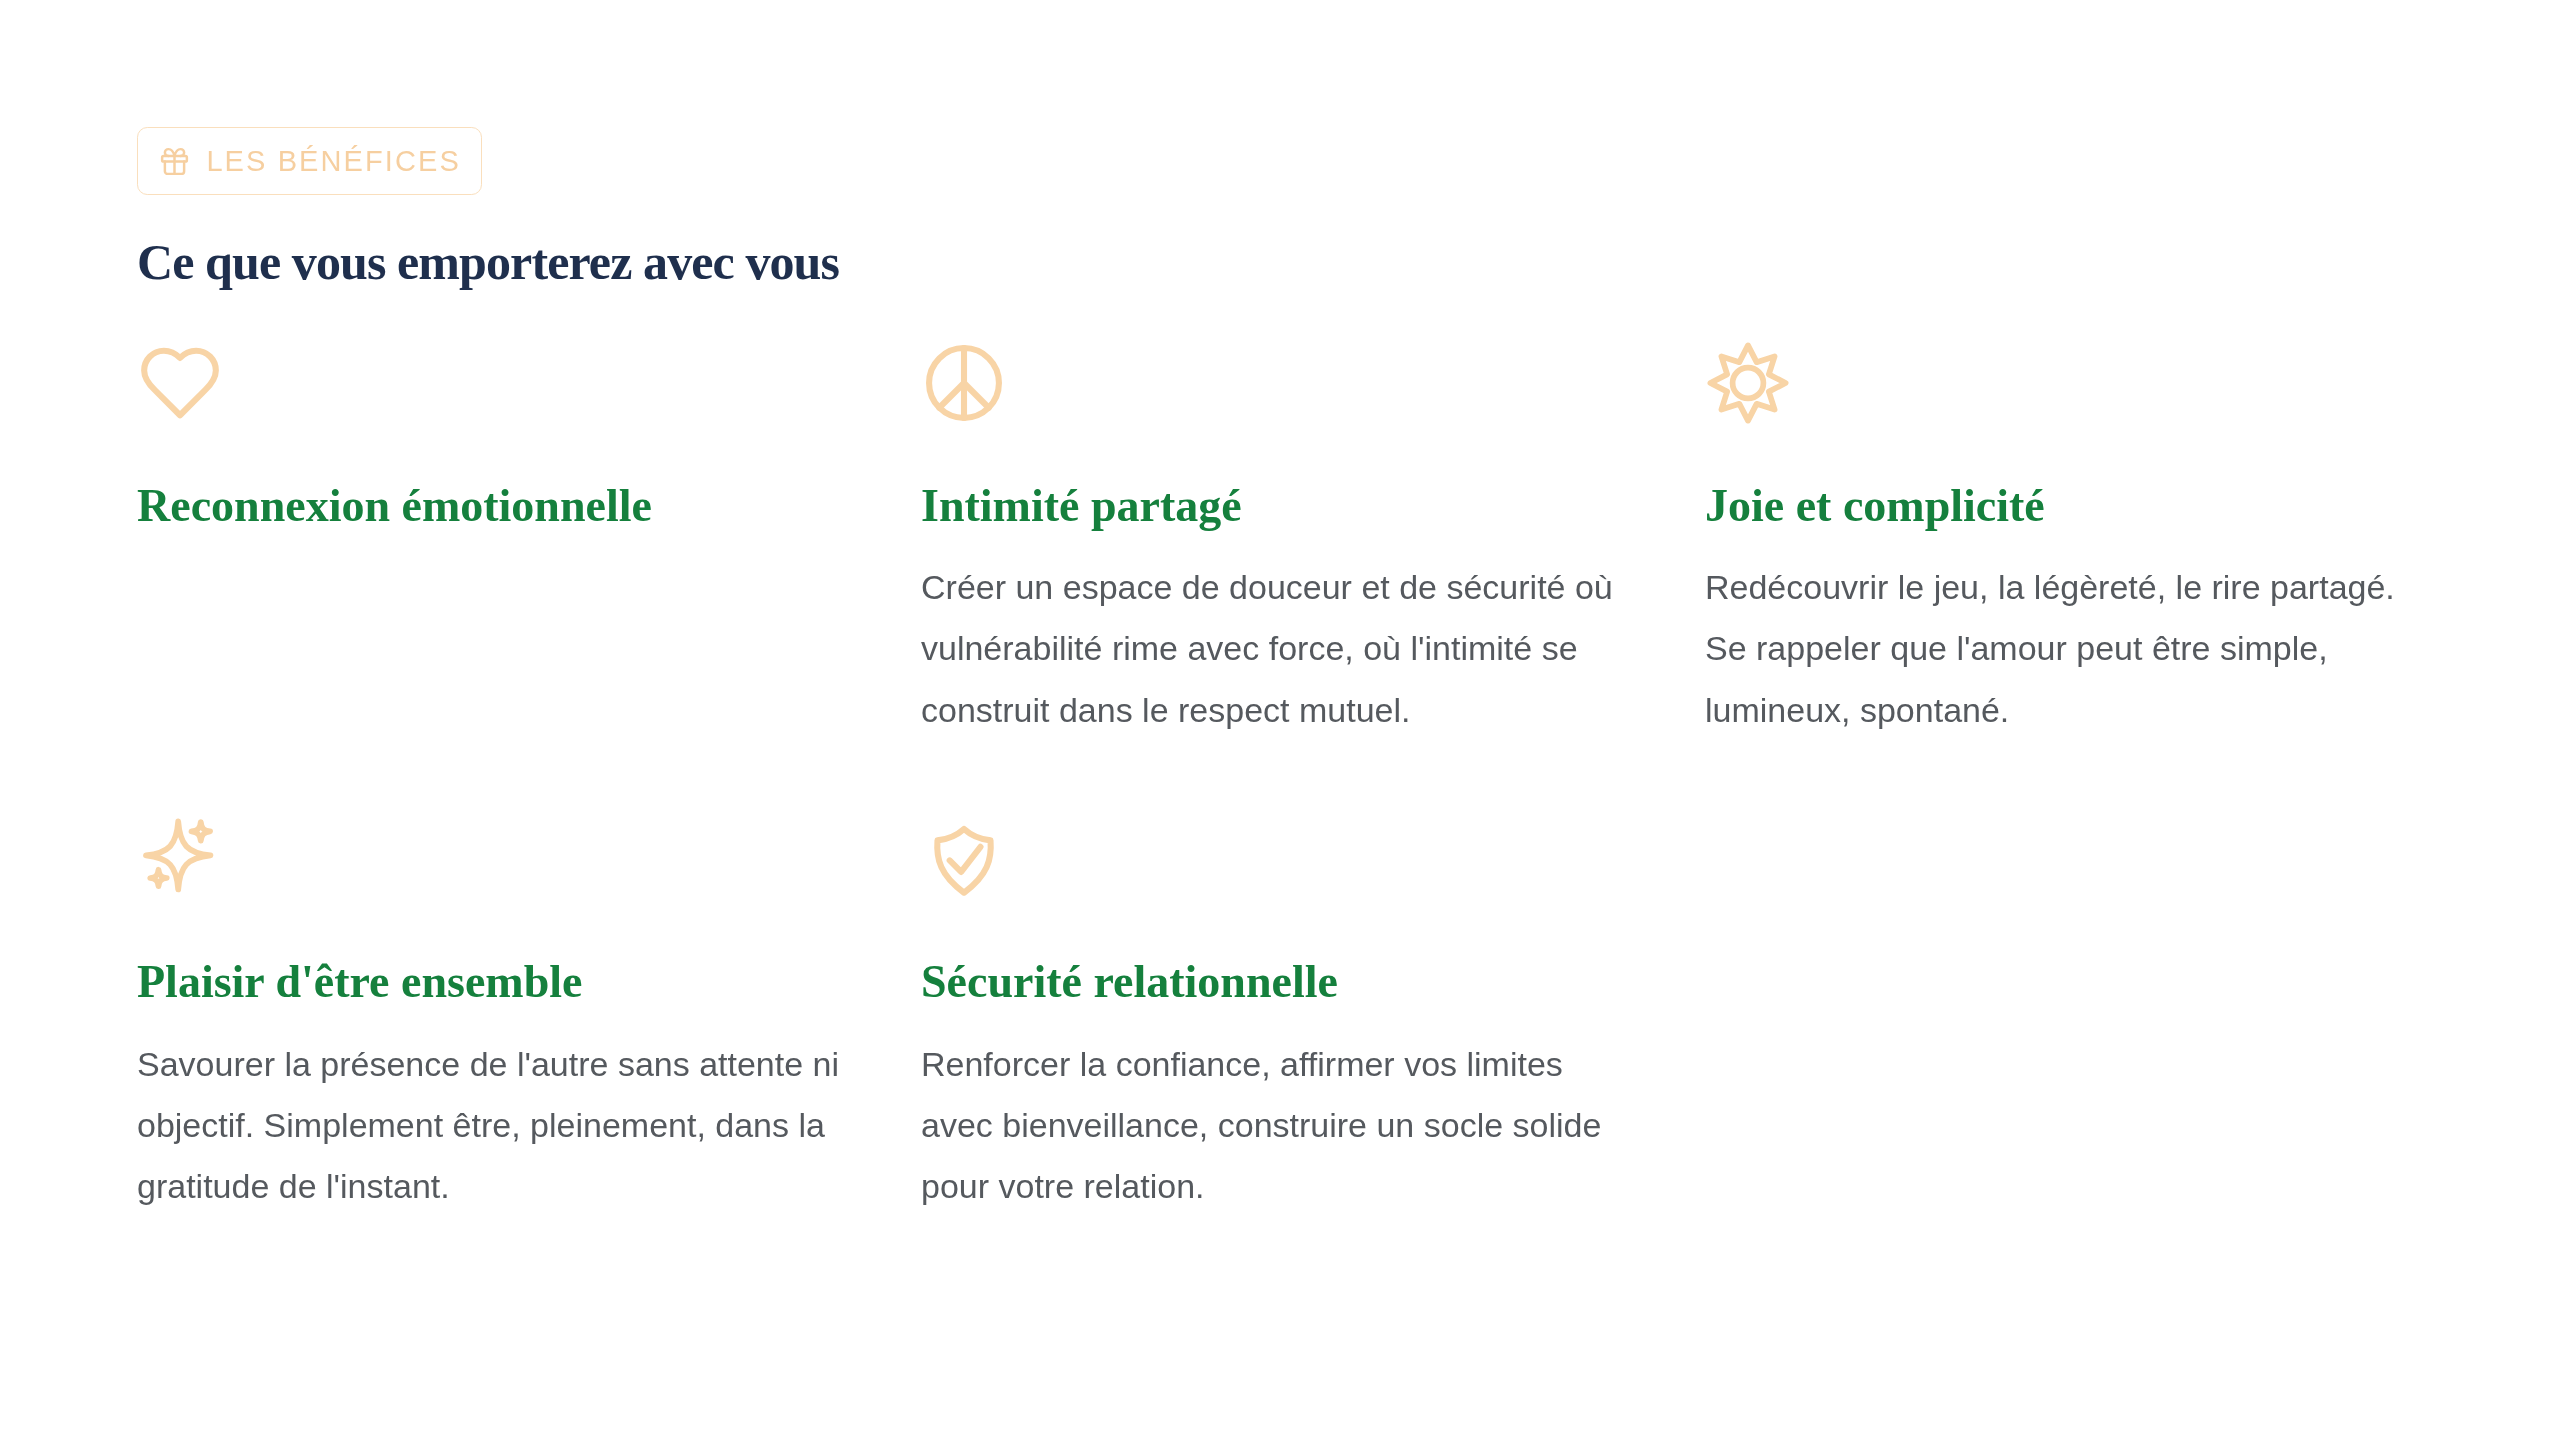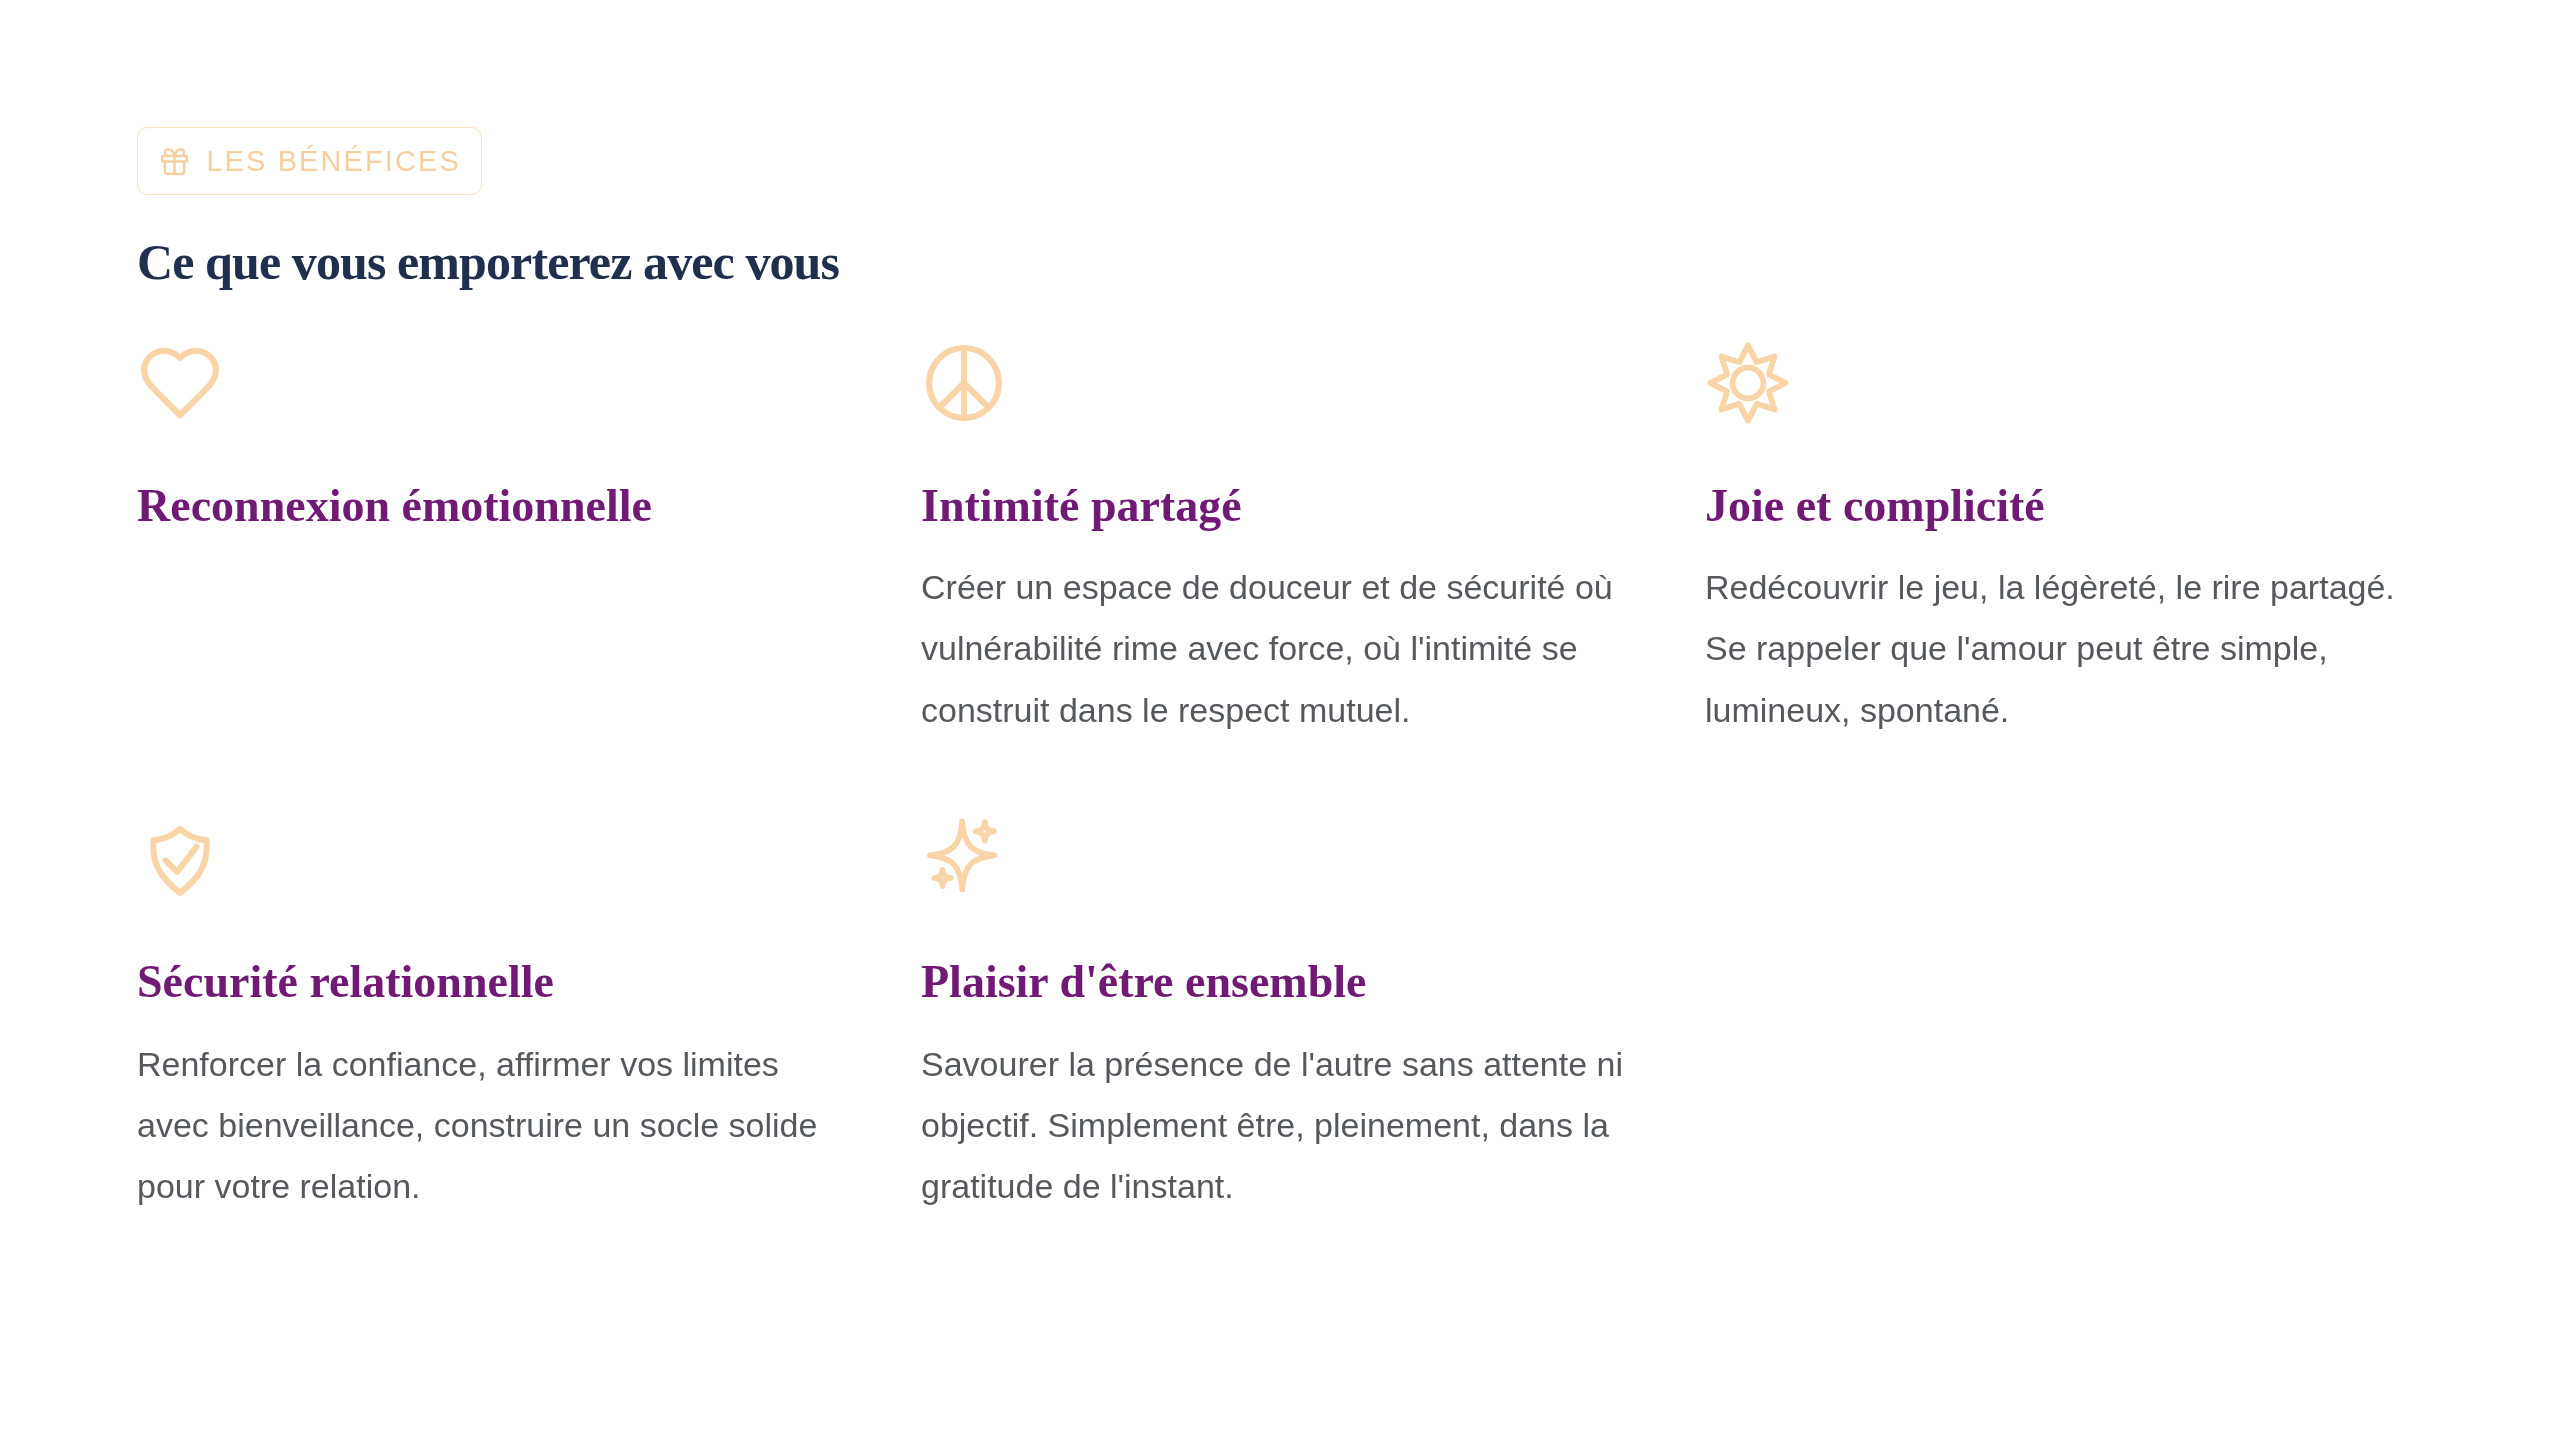--- a/index.html
+++ b/index.html
@@ -70,21 +70,21 @@
     fill: none;
     stroke-linecap: round;
     stroke-linejoin: round;
   }
   .card h3 {
     margin: 0 0 22px 0;
     font-family: "Liberation Serif", serif;
     font-weight: 700;
     font-size: 46px;
     line-height: 1.3;
-    color: #701a75;
+    color: #15803d;
   }
   .card p {
     margin: 0;
     font-size: 34px;
     line-height: 1.8;
     color: #55595e;
     max-width: 705px;
   }
 </style>
 </head>
@@ -129,33 +129,33 @@
     <article class="card">
       <svg class="benefit-icon" viewBox="0 0 24 24" stroke-width="1.6">
         <path d="M12 1.5 L14.41 6.18 L19.42 4.58 L17.82 9.59 L22.5 12 L17.82 14.41 L19.42 19.42 L14.41 17.82 L12 22.5 L9.59 17.82 L4.58 19.42 L6.18 14.41 L1.5 12 L6.18 9.59 L4.58 4.58 L9.59 6.18 Z"></path>
         <circle cx="12" cy="12" r="4.3"></circle>
       </svg>
       <h3>Joie et complicité</h3>
       <p>Redécouvrir le jeu, la légèreté, le rire partagé. Se rappeler que l'amour peut être simple, lumineux, spontané.</p>
     </article>
 
     <article class="card">
-      <svg class="benefit-icon" viewBox="0 0 24 24" stroke-width="1.7">
-        <path d="M4.6 6.8 C7.3 6.5 9.8 5.6 12 3.6 C14.2 5.6 16.7 6.5 19.4 6.8 C19.8 12 18.6 16.6 12 21.4 C5.4 16.6 4.2 12 4.6 6.8 Z"></path>
-        <path d="M8 12.4 L11.2 15.6 L16.6 8.6"></path>
-      </svg>
-      <h3>Sécurité relationnelle</h3>
-      <p>Renforcer la confiance, affirmer vos limites avec bienveillance, construire un socle solide pour votre relation.</p>
-    </article>
-
-    <article class="card">
       <svg class="benefit-icon" viewBox="0 0 24 24" stroke-width="1.6">
         <path d="M11.5 1.5 C12 8 14 10.3 20.5 11 C14 11.7 12 14 11.5 20.5 C11 14 9 11.7 2.5 11 C9 10.3 11 8 11.5 1.5 Z"></path>
         <path d="M17.8 1.7 C18 3.6 18.7 4.2 20.4 4.3 C18.7 4.5 18 5.1 17.8 6.9 C17.6 5.1 16.9 4.5 15.2 4.3 C16.9 4.2 17.6 3.6 17.8 1.7 Z"></path>
         <path d="M6 15 C6.2 16.7 6.8 17.2 8.3 17.3 C6.8 17.5 6.2 18 6 19.6 C5.8 18 5.2 17.5 3.7 17.3 C5.2 17.2 5.8 16.7 6 15 Z"></path>
       </svg>
       <h3>Plaisir d'être ensemble</h3>
       <p>Savourer la présence de l'autre sans attente ni objectif. Simplement être, pleinement, dans la gratitude de l'instant.</p>
     </article>
 
+    <article class="card">
+      <svg class="benefit-icon" viewBox="0 0 24 24" stroke-width="1.7">
+        <path d="M4.6 6.8 C7.3 6.5 9.8 5.6 12 3.6 C14.2 5.6 16.7 6.5 19.4 6.8 C19.8 12 18.6 16.6 12 21.4 C5.4 16.6 4.2 12 4.6 6.8 Z"></path>
+        <path d="M8 12.4 L11.2 15.6 L16.6 8.6"></path>
+      </svg>
+      <h3>Sécurité relationnelle</h3>
+      <p>Renforcer la confiance, affirmer vos limites avec bienveillance, construire un socle solide pour votre relation.</p>
+    </article>
+
   </div>
 </section>
 
 
 </body></html>

